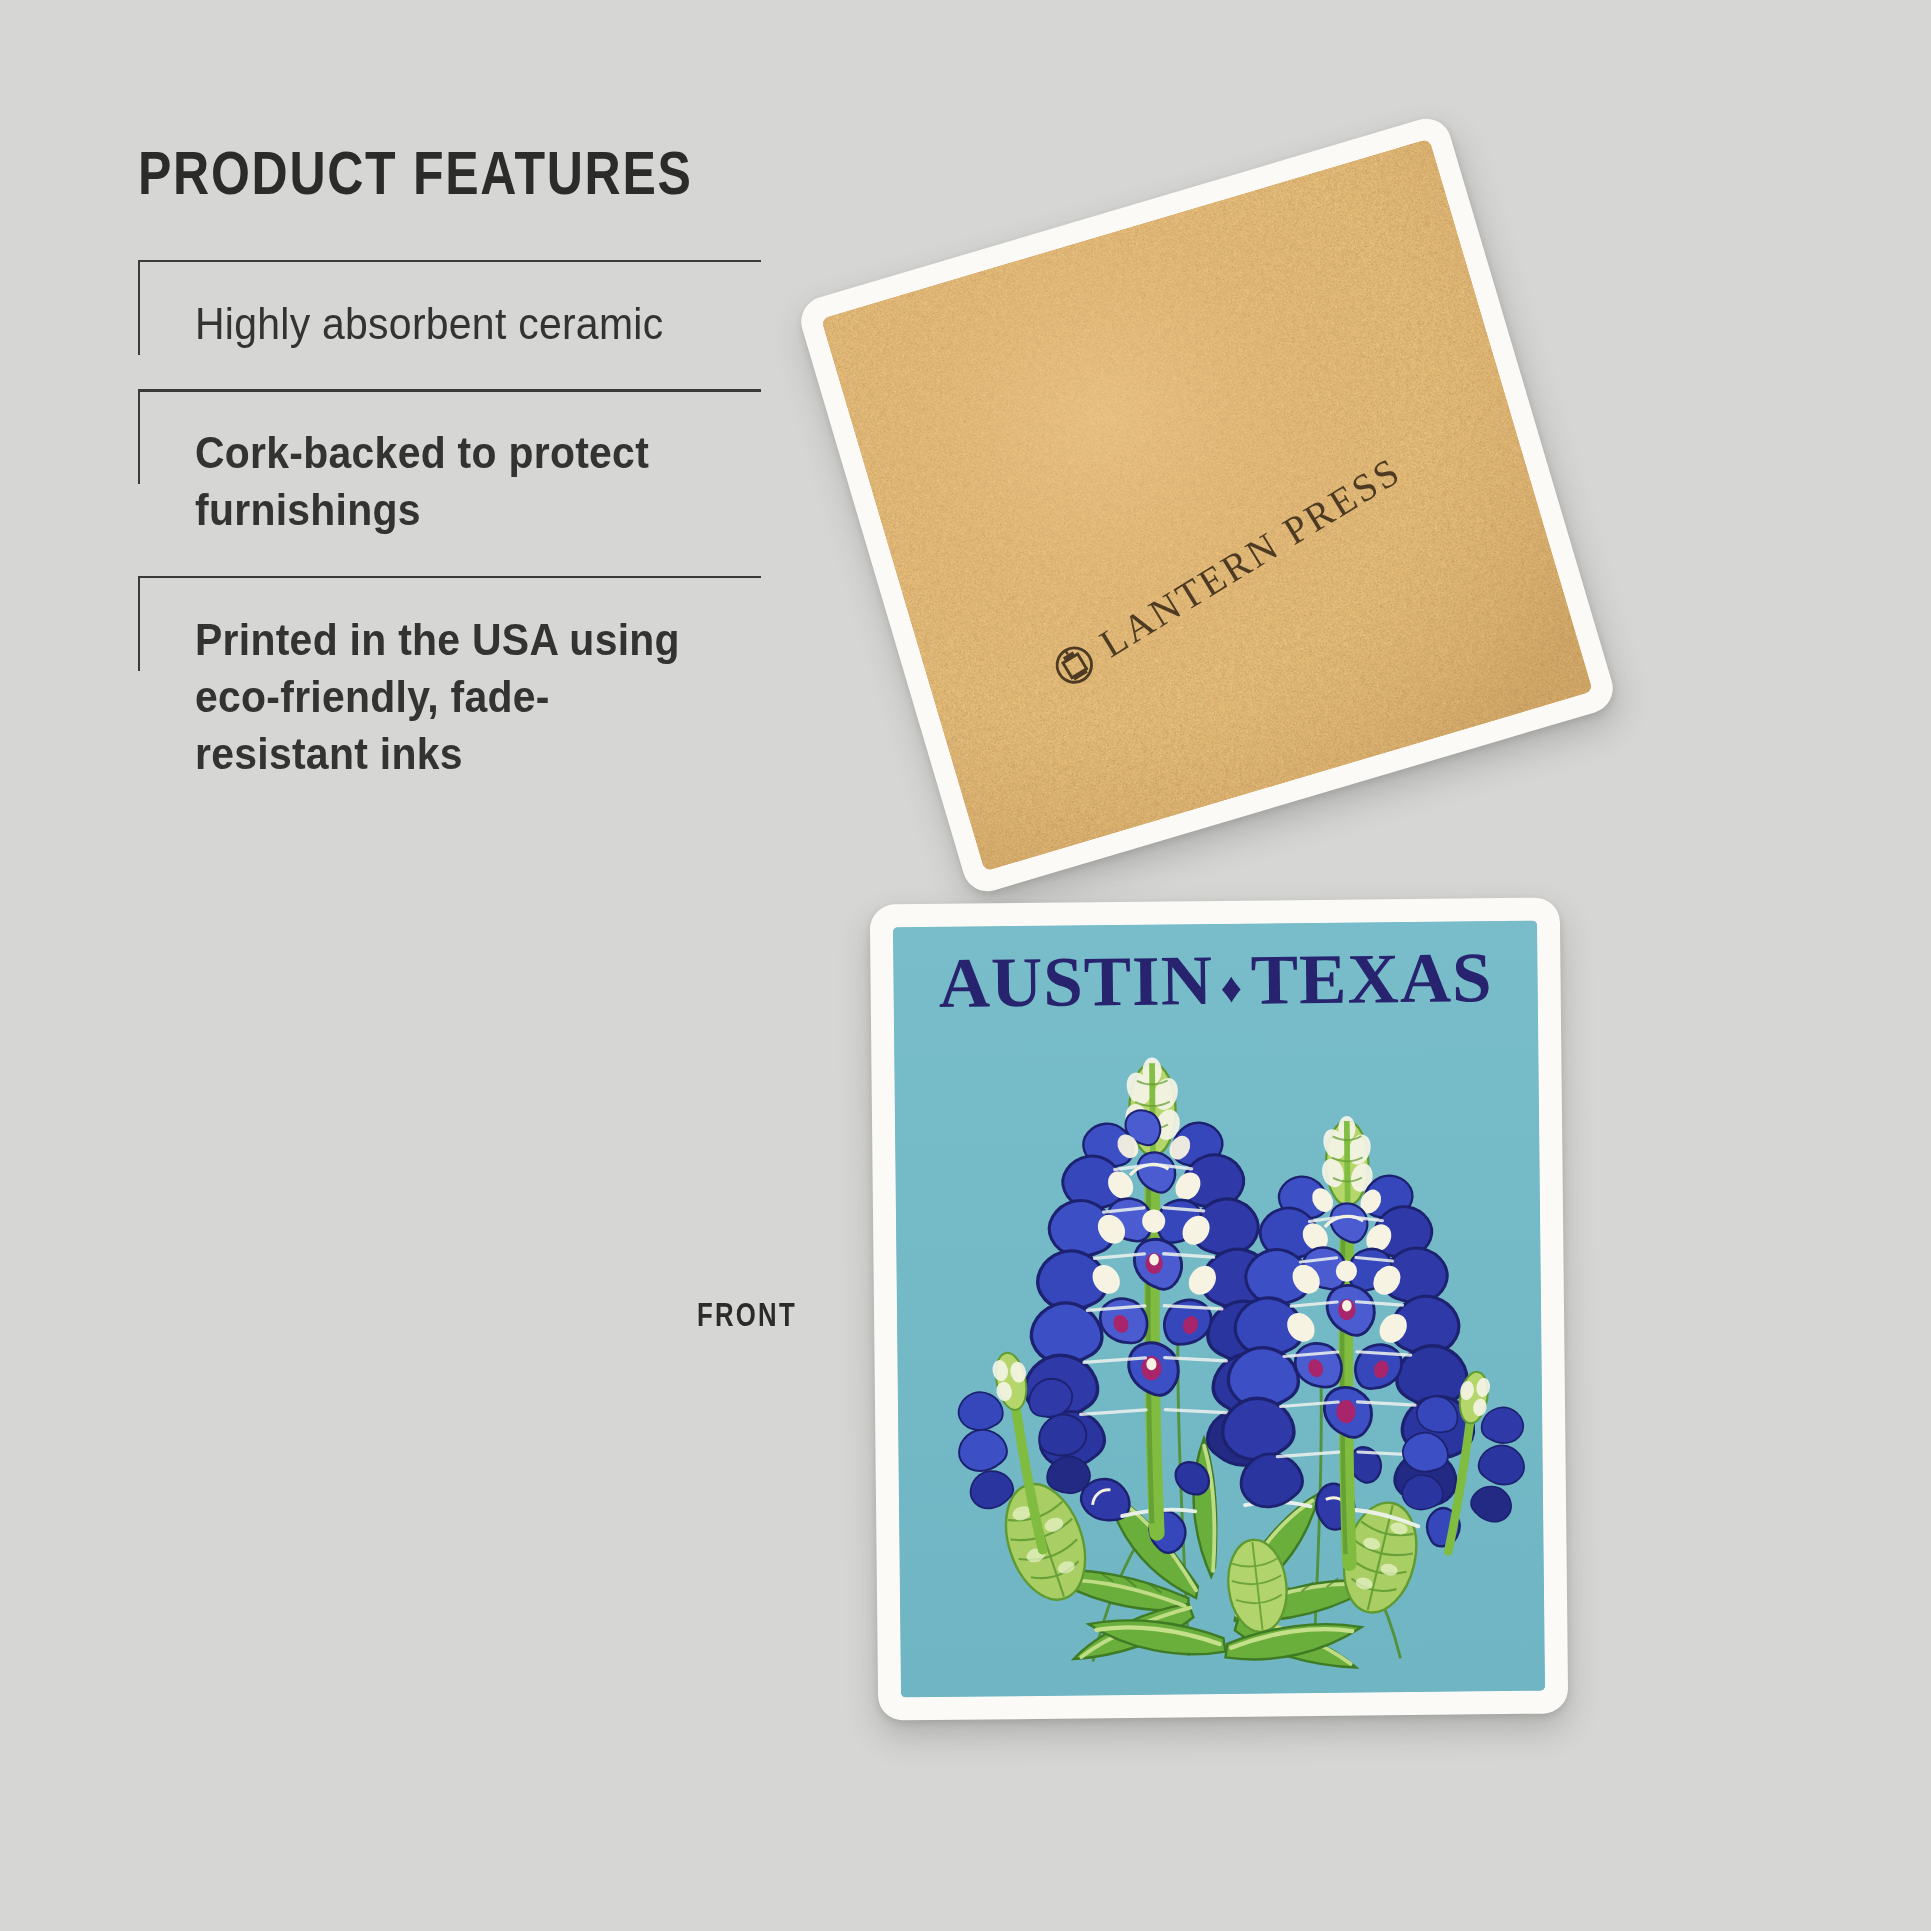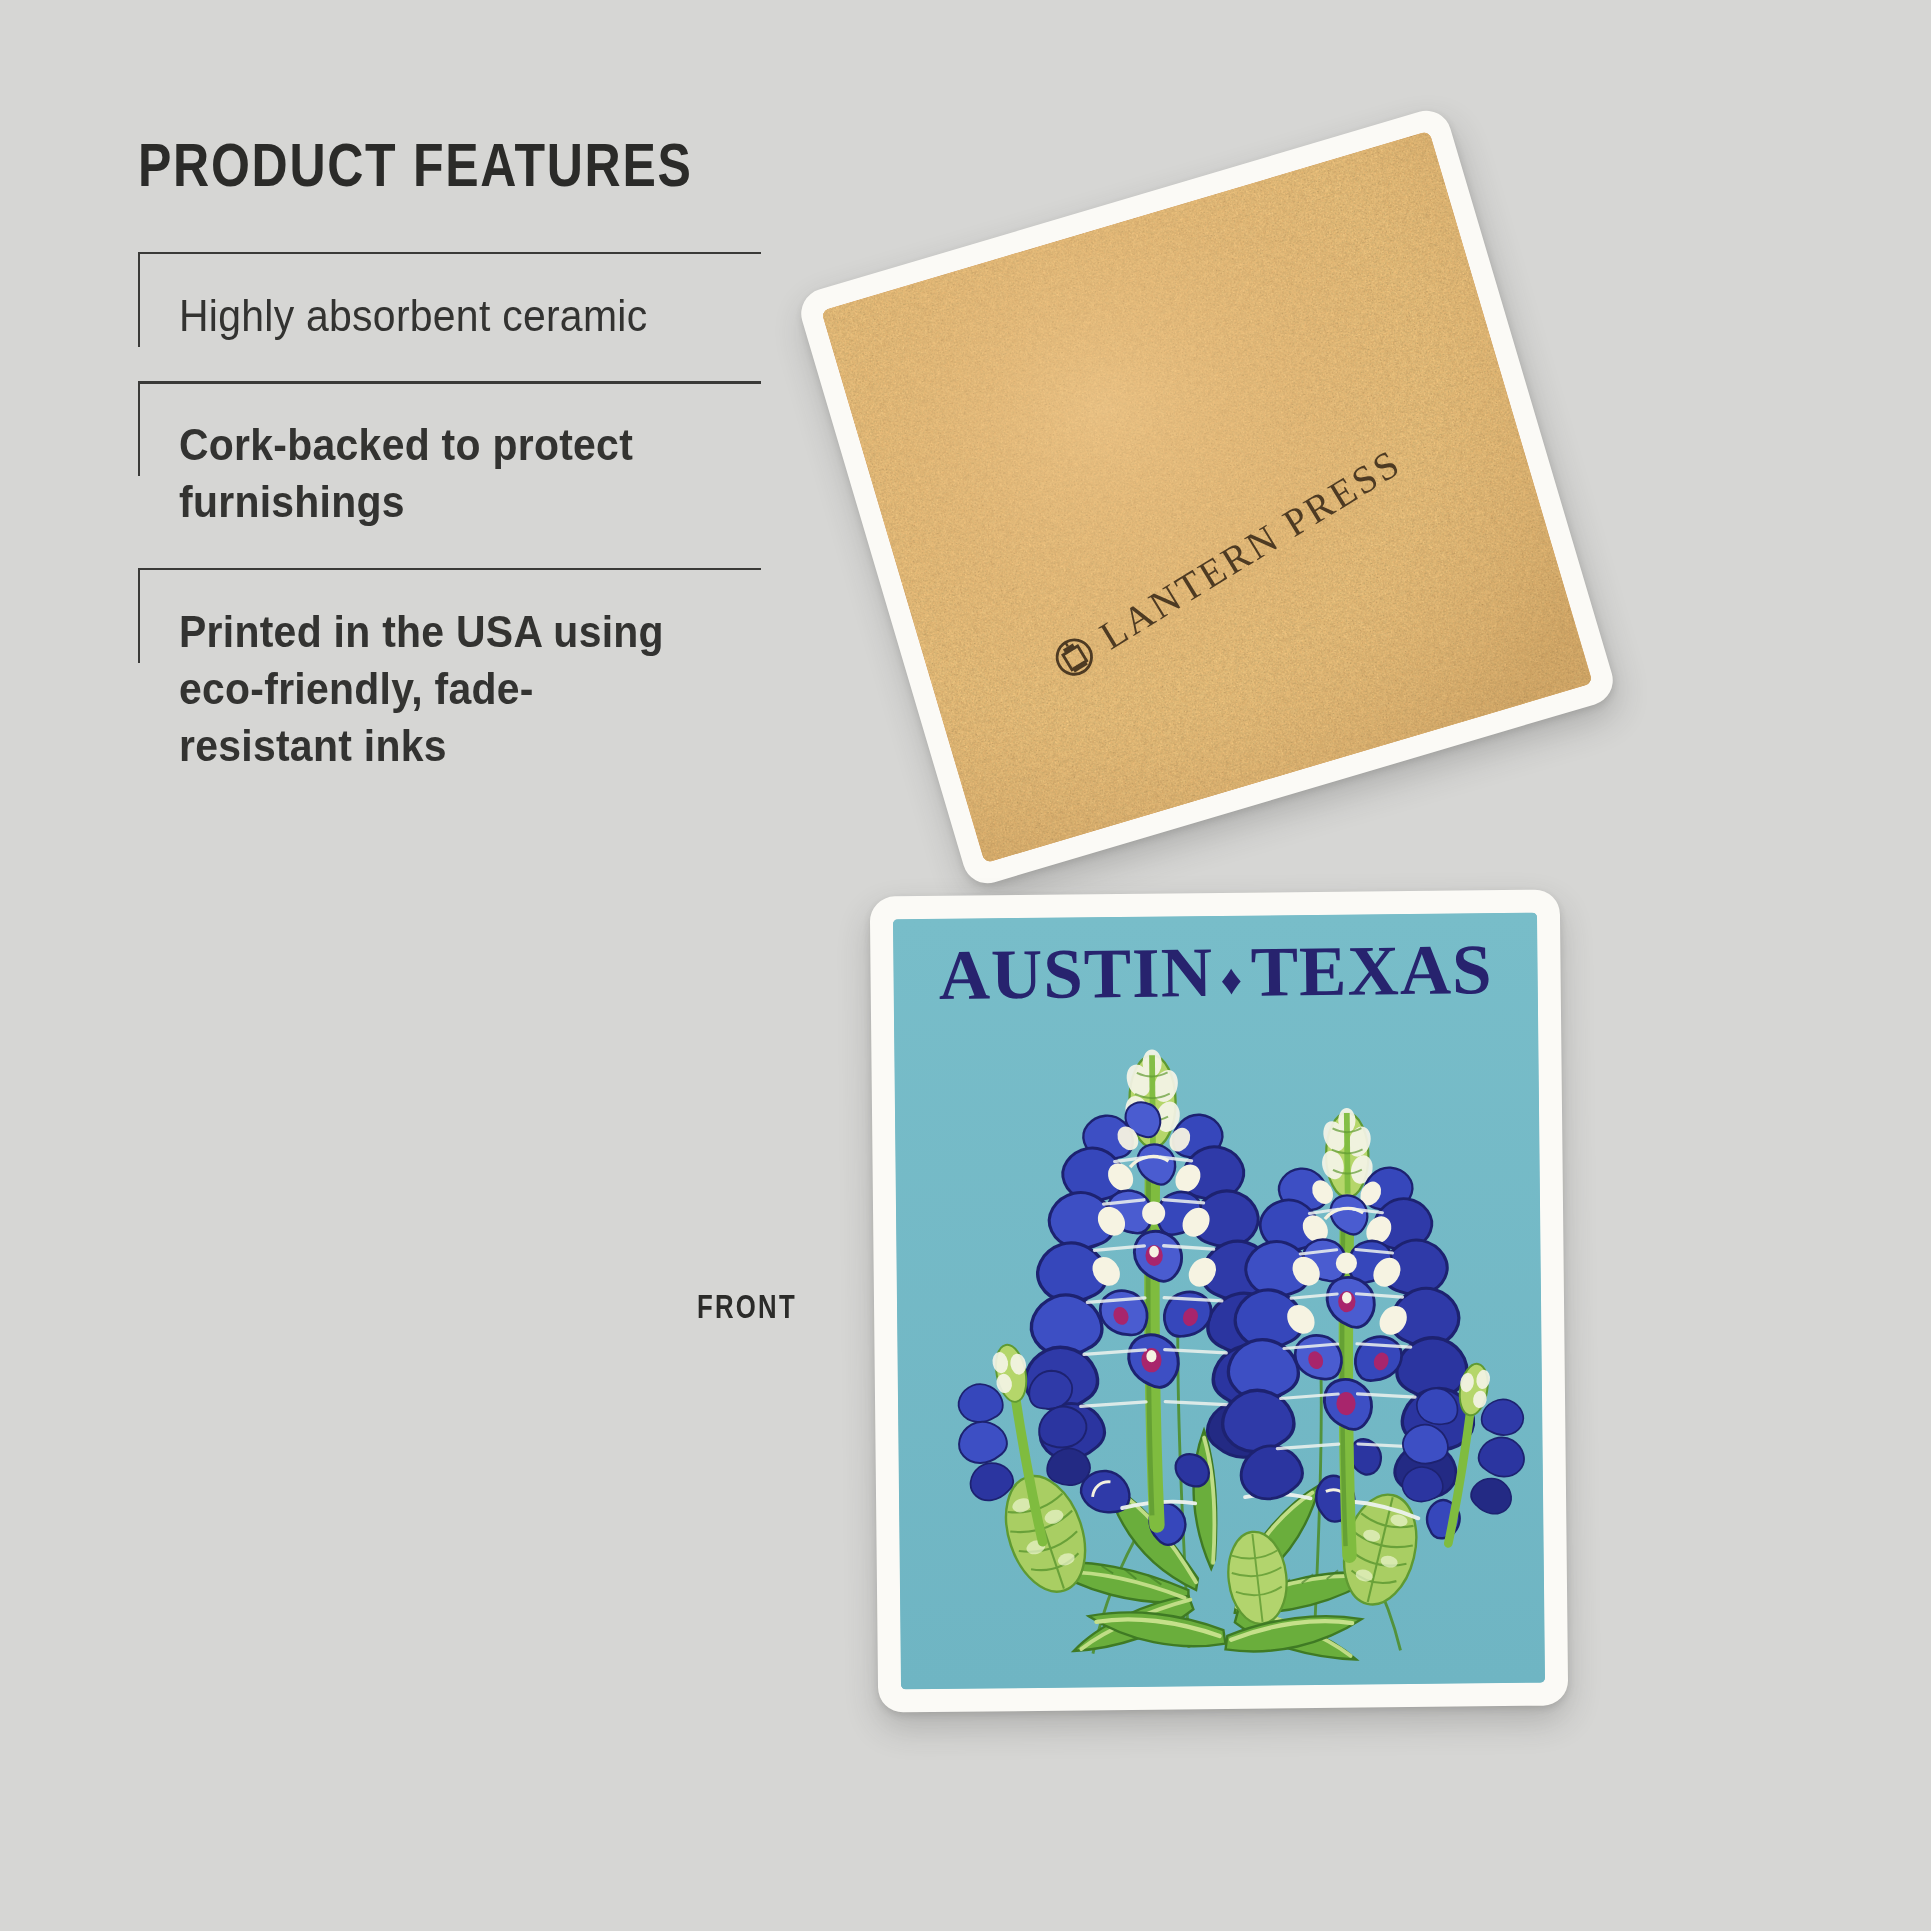--- a/index.html
+++ b/index.html
@@ -3,39 +3,39 @@
 <meta charset="utf-8">
 <style>
   * { margin:0; padding:0; box-sizing:border-box; }
   html,body { width:1931px; height:1931px; }
   body {
     background:#d6d6d4;
     font-family:"Liberation Sans", sans-serif;
     position:relative;
     overflow:hidden;
   }
-  #stage { position:absolute; inset:0; }
+  #stage { position:absolute; inset:0;margin-top:8px; }
 
   
   .features-panel { position:absolute; left:138px; top:135px; width:637px; }
 
   .features-title {
     font-family:"Liberation Sans Narrow","Liberation Sans",sans-serif;
     font-weight:bold;
     font-size:61px;
     letter-spacing:2.1px;
     color:#2b2b29;
     transform:scaleX(0.82);
     transform-origin:left center;
     white-space:nowrap;
     line-height:1;
   }
 
   .feature-list { margin-top:56px; }
-  .feature-item { position:relative; padding-left:41px; }
+  .feature-item { position:relative; padding-left:57px; }
   .feature-item + .feature-item { margin-top:37px;font-weight:bold; }
 
   .feature-rule {
     position:absolute; left:0; top:0;
     width:623px; height:2.4px; background:#3a3a38;
   }
   .feature-tick {
     position:absolute; left:0; top:0;
     width:2.4px; height:95px; background:#3a3a38;
   }

